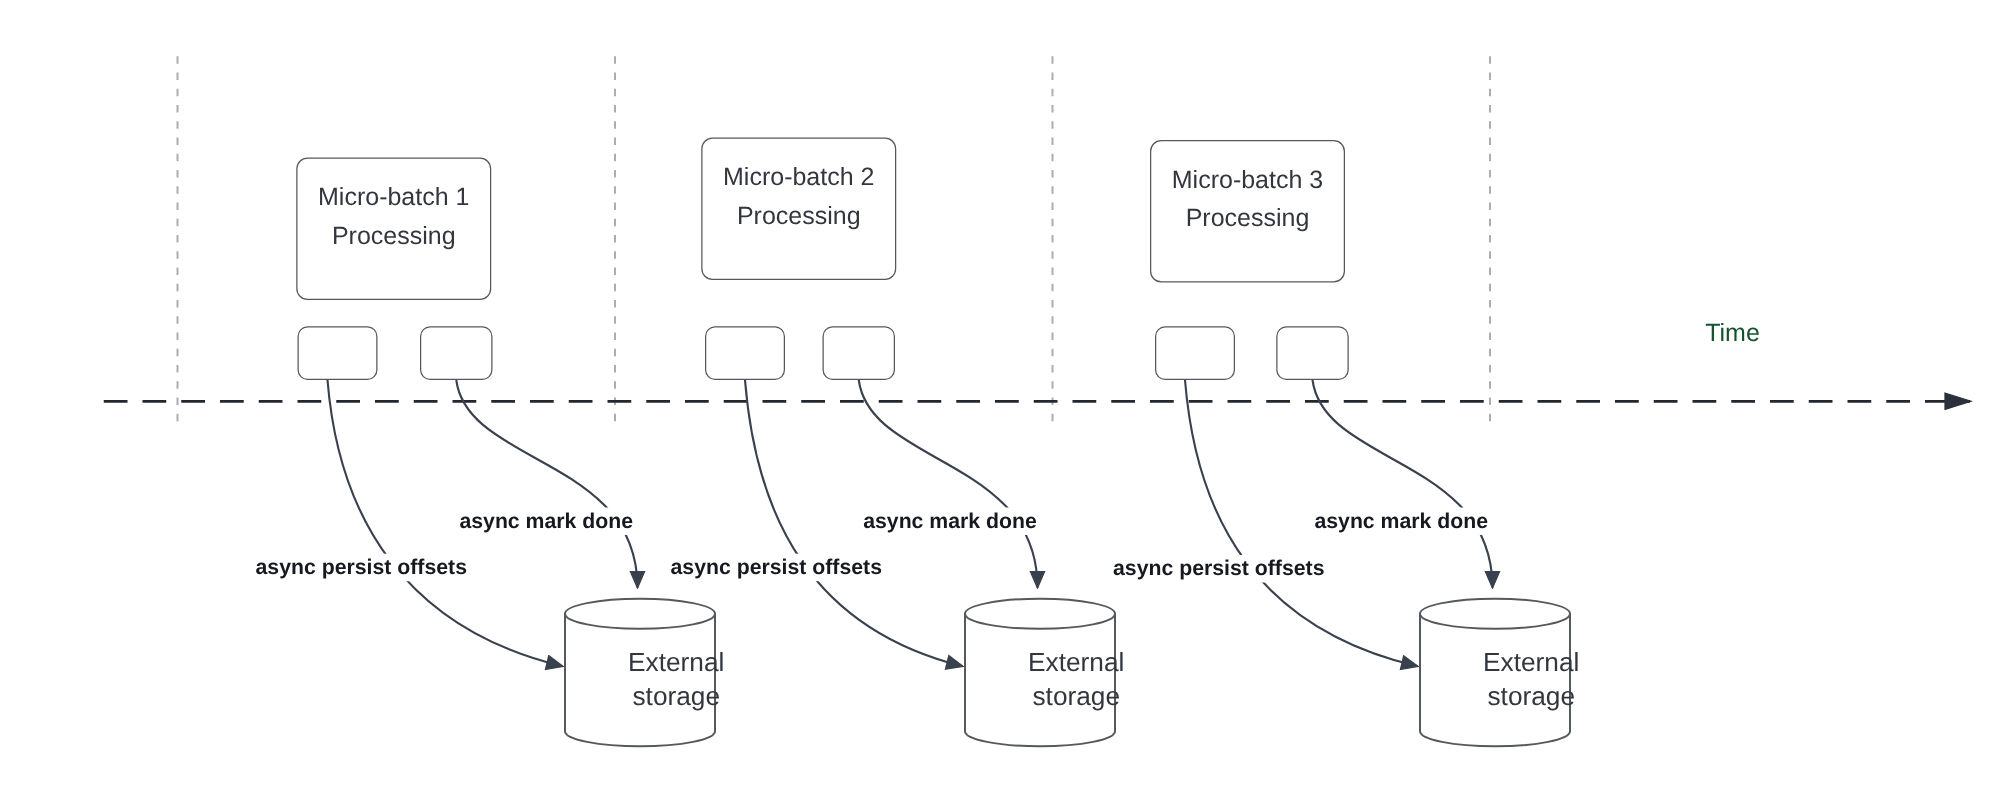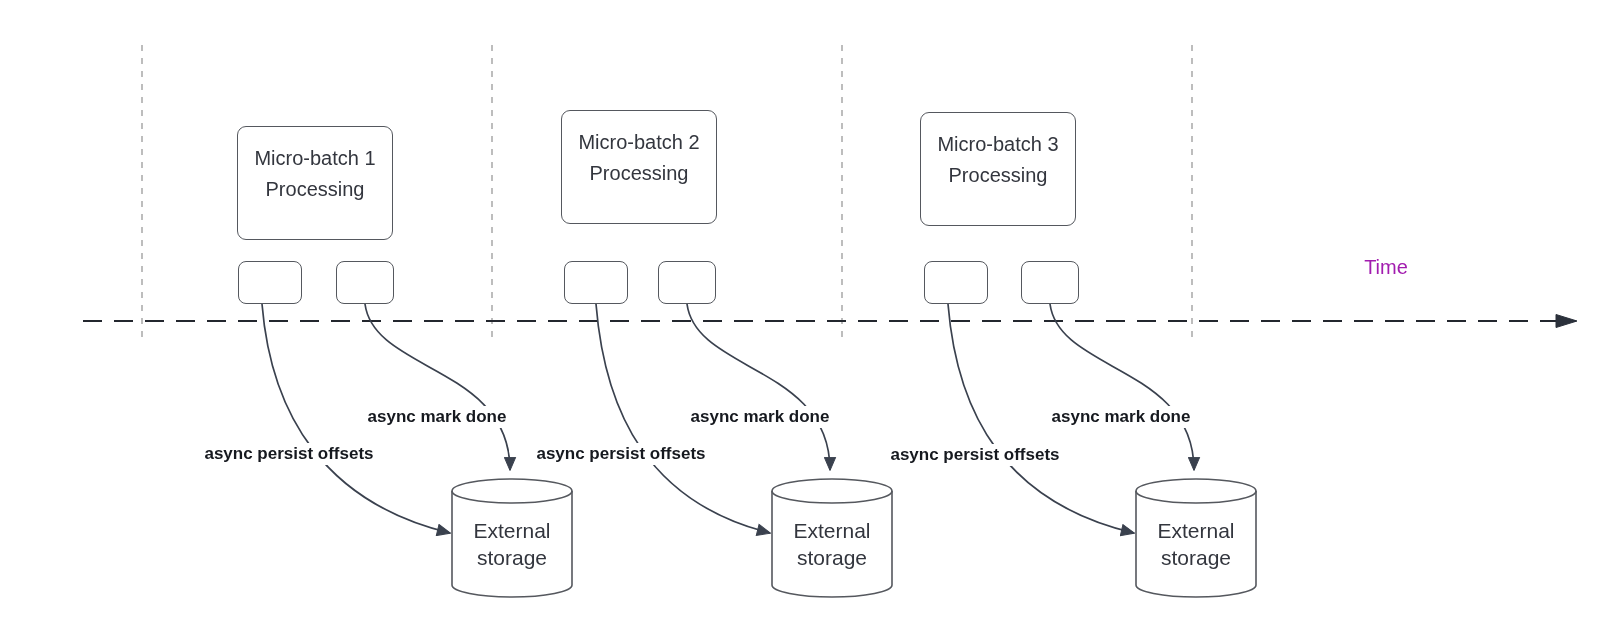--- a/index.html
+++ b/index.html
@@ -62,26 +62,27 @@
     margin-top: 28px;
   }
   .storage-label {
     position: absolute;
     width: 120px;
     text-align: center;
     font-size: 21px;
     line-height: 27px;
     color: #33363e;
     z-index: 3;
+    padding-left: 29px;
   }
   .time-label {
     position: absolute;
     transform: translate(-50%, -50%);
     font-size: 20px;
-    color: #a21caf;
+    color: #14532d;
     z-index: 3;
     white-space: nowrap;
   }
 </style>
 </head>
 <body>
 
 <div class="canvas">
 
   <svg class="layer-svg" width="1600" height="642" viewBox="0 0 1600 642">

